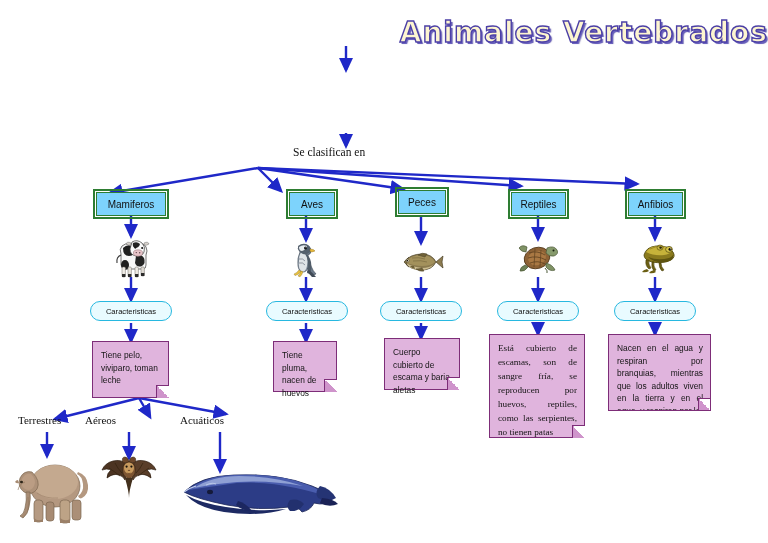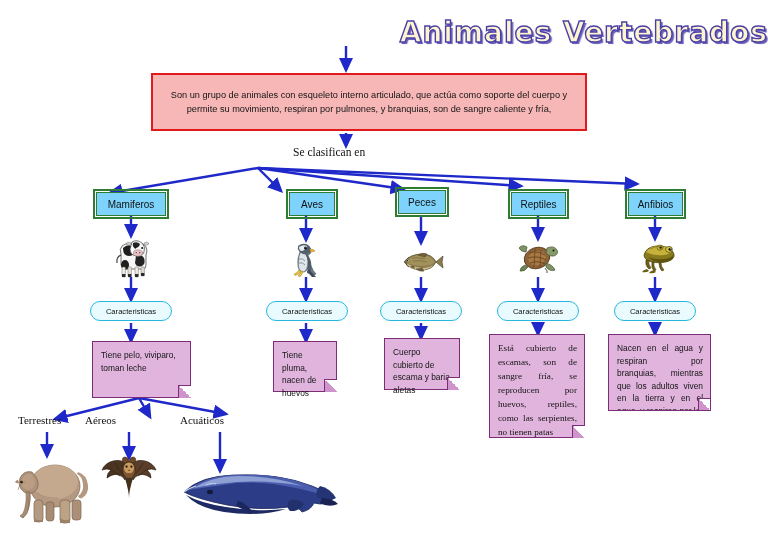--- a/index.html
+++ b/index.html
@@ -133,23 +133,20 @@
       <line x1="139" y1="398" x2="226" y2="414"></line>
 
       <line x1="47" y1="432" x2="47" y2="456"></line>
       <line x1="129" y1="432" x2="129" y2="458"></line>
       <line x1="220" y1="432" x2="220" y2="471"></line>
     </g>
   </svg>
 
   <div class="title">Animales Vertebrados</div>
 
-  <div class="intro">
-    <p>Son un grupo de animales con esqueleto interno articulado, que actúa como soporte del cuerpo y permite su movimiento, respiran por pulmones, y branquias, son de sangre caliente y fría,</p>
-  </div>
 
   <div class="classify-label">Se clasifican en</div>
 
   <div class="cat" style="left:96px;top:192px;width:70px;">
     <span>Mamiferos</span>
   </div>
   <div class="cat" style="left:289px;top:192px;width:46px;">
     <span>Aves</span>
   </div>
   <div class="cat" style="left:398px;top:190px;width:48px;text-align:center;">
@@ -281,21 +278,21 @@
   <div class="carac" style="left:380px;top:301px;width:82px;">
     <span>Caracteristicas</span>
   </div>
   <div class="carac" style="left:497px;top:301px;width:82px;">
     <span>Caracteristicas</span>
   </div>
   <div class="carac" style="left:614px;top:301px;width:82px;">
     <span>Caracteristicas</span>
   </div>
 
-  <div class="note" style="left:92px;top:341px;width:99px;height:57px;">
+  <div class="note" style="left:92px;top:341px;width:77px;height:57px;">
     <span>Tiene pelo, viviparo, toman leche</span>
     <span class="fold"></span>
   </div>
 
   <div class="note" style="left:273px;top:341px;width:64px;height:51px;">
     <span>Tiene pluma, nacen de huevos</span>
     <span class="fold"></span>
   </div>
 
   <div class="note" style="left:384px;top:338px;width:76px;height:52px;">

